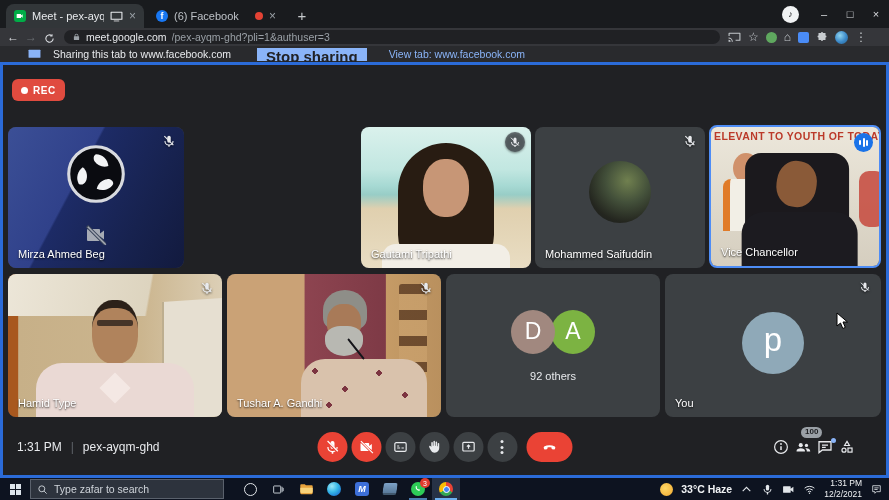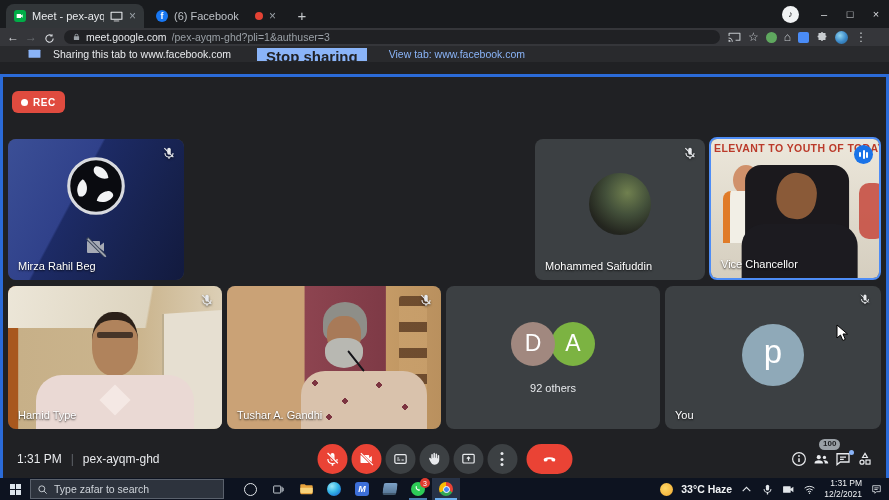--- a/index.html
+++ b/index.html
@@ -46,21 +46,21 @@
   
   .banner{position:absolute;top:46px;left:0;width:889px;height:16px;background:#292a2d;
           display:flex;align-items:center;font-size:10.5px;}
   .banner-msg{color:#e8eaed;margin-left:12px;}
   .stopshare{margin-left:26px;height:13px;border:none;background:#8ab4f8;color:#202124;
              font-size:15px;font-weight:bold;border-radius:0;padding:0 9px;
              font-family:"Liberation Sans",sans-serif;}
   .viewtab{margin-left:22px;color:#8ab4f8;text-decoration:none;}
 
   
-  .content{position:absolute;top:62px;left:0;width:889px;height:416px;background:#202124;margin-top:12px;}
+  .content{position:absolute;top:62px;left:0;width:889px;height:416px;background:#202124;}
   .share-frame{position:absolute;inset:0;border:3px solid #2b6bd8;pointer-events:none;z-index:40;}
   .rec{position:absolute;left:12px;top:17px;height:22px;background:#e04b3f;border-radius:6px;
        display:flex;align-items:center;gap:5px;padding:0 9px;z-index:5;}
   .rec-dot{width:7px;height:7px;border-radius:50%;background:#fff;}
   .rec-label{color:#fff;font-size:10px;font-weight:bold;letter-spacing:.5px;}
 
   .tile{position:absolute;border-radius:8px;overflow:hidden;background:#3c4043;}
   .tname{position:absolute;left:10px;bottom:8px;color:#fff;font-size:11px;
          text-shadow:0 1px 2px rgba(0,0,0,.85);z-index:6;}
   .mic-chip{position:absolute;top:7px;right:8px;width:14px;height:14px;color:#e8eaed;
@@ -169,21 +169,21 @@
            color:#e8eaed;font-size:12px;}
   .mf-sep{color:#5f6368;}
   .mf-center{position:absolute;left:50%;transform:translateX(-50%);display:flex;align-items:center;gap:4px;}
   .cbtn{width:30px;height:30px;border-radius:50%;display:flex;align-items:center;justify-content:center;}
   .cbtn svg{width:16px;height:16px;}
   .cbtn.red{background:#ea4335;color:#fff;}
   .cbtn.grey{background:#3c4043;color:#e8eaed;}
   .cbtn.end{width:46px;border-radius:16px;background:#ea4335;color:#fff;margin-left:5px;}
   .dots3{display:flex;flex-direction:column;gap:2.5px;}
   .dots3 i{width:3px;height:3px;border-radius:50%;background:#e8eaed;}
-  .mf-right{position:absolute;right:12px;display:flex;align-items:flex-start;gap:4px;color:#e8eaed;}
+  .mf-right{position:absolute;right:30px;display:flex;align-items:flex-start;gap:4px;color:#e8eaed;}
   .mf-right .ric{position:relative;width:18px;height:18px;}
   .ric svg{width:18px;height:18px;}
   .count-badge{position:absolute;top:-11px;left:7px;background:#9aa0a6;color:#202124;
                font-size:8px;font-weight:bold;border-radius:7px;padding:1px 4px;line-height:1.1;}
   .chat-dot{position:absolute;top:0;right:-2px;width:5px;height:5px;border-radius:50%;background:#8ab4f8;}
 
   .cursor{position:absolute;left:836px;top:250px;z-index:60;}
 
   
   .taskbar{position:absolute;left:0;bottom:0;width:889px;height:22px;background:#0d1320;
@@ -313,31 +313,46 @@
             <path d="M50 18 C 61 18, 69 27, 70 37 C 62 40, 53 37, 48 30 C 45 25, 46 20, 50 18 Z" transform="rotate(120 50 50)"></path>
             <path d="M50 18 C 61 18, 69 27, 70 37 C 62 40, 53 37, 48 30 C 45 25, 46 20, 50 18 Z" transform="rotate(240 50 50)"></path>
           </g>
         </svg>
         <svg class="camoff-ic" width="24" height="24" viewBox="0 0 24 24" fill="currentColor">
             <path d="M4 6h11a1 1 0 0 1 1 1v3.5l4-3v9l-4-3V17a1 1 0 0 1-1 1H4a1 1 0 0 1-1-1V7a1 1 0 0 1 1-1z"></path>
             <path d="M3 3l18 18" stroke="#3c4758" stroke-width="3.4"></path>
             <path d="M3.8 3.8l18 18" stroke="currentColor" stroke-width="1.6"></path>
           </svg>
       </div>
-      <span class="tname">Mirza Rahil Beg</span>
+      <span class="tname">Mirza Ahmed Beg</span>
       <span class="mic-chip">
         <svg viewBox="0 0 24 24" fill="currentColor" width="14" height="14">
             <path d="M12 15a3 3 0 0 0 3-3V6a3 3 0 0 0-6 0v6a3 3 0 0 0 3 3z"></path>
             <path d="M18 12a6 6 0 0 1-12 0H4.2a7.8 7.8 0 0 0 6.6 7.7V22h2.4v-2.3A7.8 7.8 0 0 0 19.8 12H18z"></path>
             <path d="M4 3.5 19.5 19" stroke="currentColor" stroke-width="2" fill="none"></path>
           </svg>
       </span>
     </div>
 
 
+    <div class="tile" style="left:361px;top:65px;width:170px;height:141px">
+      <div class="sc sc-beach">
+        <div class="ga-hair"></div>
+        <div class="ga-face"></div>
+        <div class="ga-top"></div>
+      </div>
+      <span class="tname">Gautami Tripathi</span>
+      <span class="mic-chip bg">
+        <svg viewBox="0 0 24 24" fill="#e8eaed">
+            <path d="M12 15a3 3 0 0 0 3-3V6a3 3 0 0 0-6 0v6a3 3 0 0 0 3 3z"></path>
+            <path d="M18 12a6 6 0 0 1-12 0H4.2a7.8 7.8 0 0 0 6.6 7.7V22h2.4v-2.3A7.8 7.8 0 0 0 19.8 12H18z"></path>
+            <path d="M4 3.5 19.5 19" stroke="#e8eaed" stroke-width="2" fill="none"></path>
+          </svg>
+      </span>
+    </div>
 
     <div class="tile" style="left:535px;top:65px;width:170px;height:141px">
       <div class="sc">
         <div class="mo-avatar"></div>
       </div>
       <span class="tname">Mohammed Saifuddin</span>
       <span class="mic-chip">
         <svg viewBox="0 0 24 24" fill="currentColor" width="14" height="14">
             <path d="M12 15a3 3 0 0 0 3-3V6a3 3 0 0 0-6 0v6a3 3 0 0 0 3 3z"></path>
             <path d="M18 12a6 6 0 0 1-12 0H4.2a7.8 7.8 0 0 0 6.6 7.7V22h2.4v-2.3A7.8 7.8 0 0 0 19.8 12H18z"></path>

